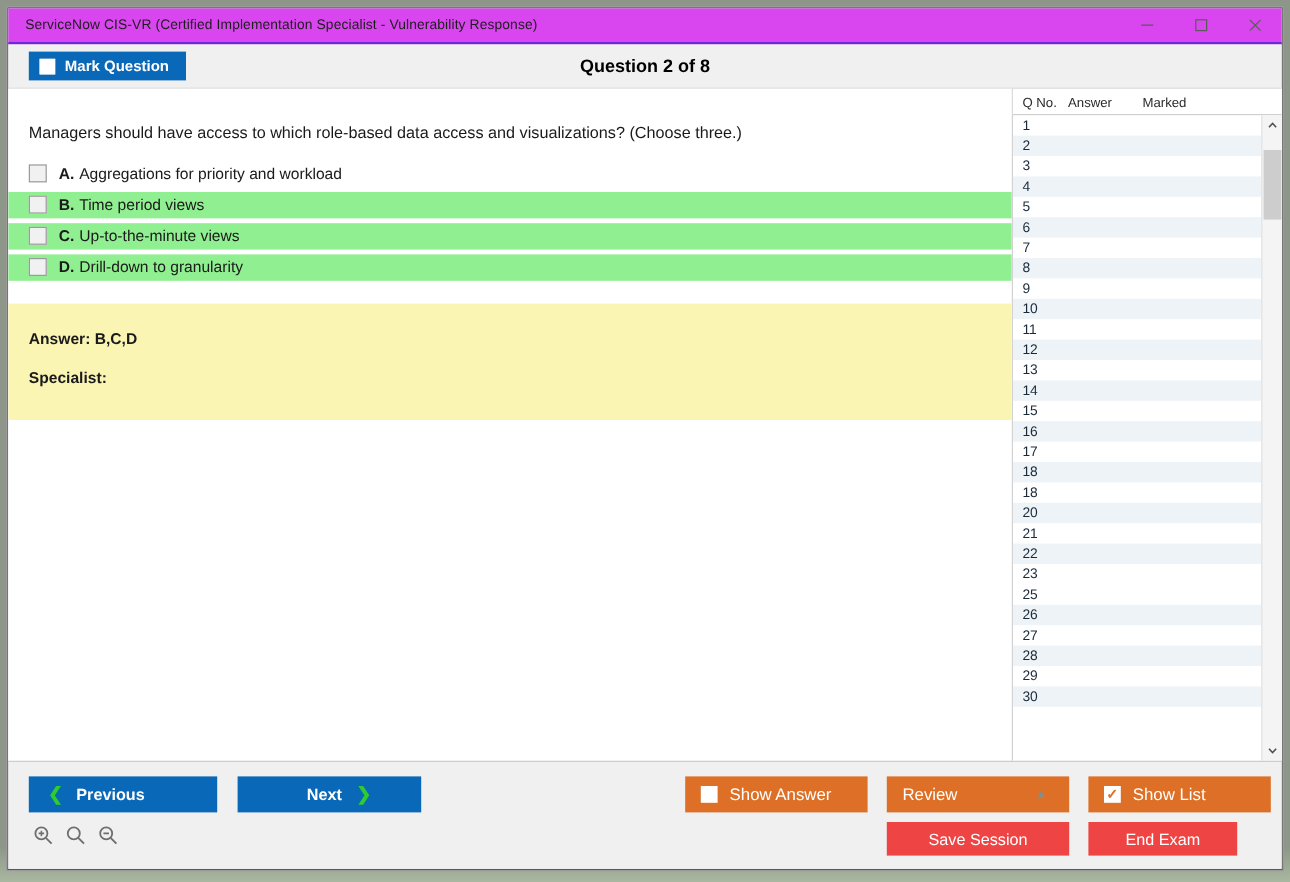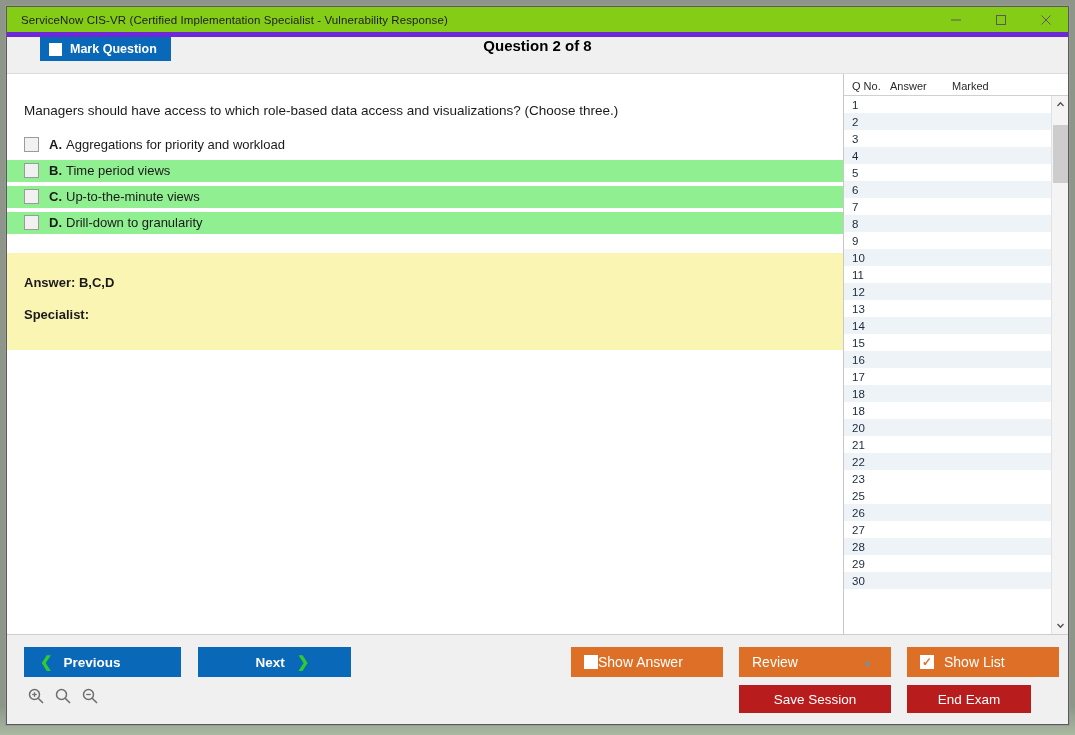--- a/index.html
+++ b/index.html
@@ -23,45 +23,44 @@
     width: 1063px; height: 719px;
     background: #ffffff;
     border: 1px solid #5a5a5a;
     box-shadow: 0 0 0 1px #9a9a9a;
     display: flex; flex-direction: column;
   }
 
   
   #titlebar {
     height: 30px; min-height: 30px;
-    background: #84cc16;
+    background: #d946ef;
     display: flex; align-items: center;
-    border-bottom: 5px solid #6d28d9;
+    border-bottom: 2px solid #6d28d9;
   }
   #title-text {
     font-size: 11.5px; color: #1d1d1d;
     padding-left: 14px; white-space: nowrap;
     letter-spacing: .1px;
   }
   #winbtns { margin-left: auto; display: flex; height: 100%; }
   .winbtn {
     width: 45px; height: 100%;
     display: flex; align-items: center; justify-content: center;
     color: #5a5a5a;
   }
   .winbtn svg { display: block; }
 
   
   #headerbar {
     height: 37px; min-height: 37px;
     background: #f0f0f0;
     border-bottom: 1px solid #dcdcdc;
-    display: flex; 
+    display: flex; align-items: center;
     position: relative;
-    padding-left: 16px;
   }
   #mark-question {
     margin-left: 17px;
     background: #0a68b8;
     color: #ffffff;
     font-size: 12.5px; font-weight: bold;
     height: 24px;
     padding: 0 14px 0 9px;
     display: flex; align-items: center; gap: 8px;
     border: none; cursor: pointer;
@@ -189,26 +188,26 @@
   .btn {
     position: absolute;
     border: none; cursor: pointer;
     font-family: "Liberation Sans", sans-serif;
     color: #ffffff;
     display: flex; align-items: center;
     font-size: 13.5px; font-weight: bold;
   }
   .btn-blue { background: #0a68b8; }
   .btn-orange { background: #dd7026; font-weight: normal; font-size: 14px; }
-  .btn-dark { background: #b91c1c; font-weight: normal; font-size: 13.5px; justify-content: center; }
+  .btn-dark { background: #ef4444; font-weight: normal; font-size: 13.5px; justify-content: center; }
   .chev { color: #2ecc2e; font-size: 15px; font-weight: bold; }
 
   #btn-prev { left: 17px; top: 12px; width: 157px; height: 30px; justify-content: flex-start; padding-left: 16px; gap: 11px; }
   #btn-next { left: 191px; top: 12px; width: 153px; height: 30px; justify-content: center; gap: 12px; padding-left: 22px; }
-  #btn-showanswer { left: 564px; top: 12px; width: 152px; height: 30px; padding-left: 13px; }
+  #btn-showanswer { left: 564px; top: 12px; width: 152px; height: 30px; padding-left: 13px; gap: 10px; }
   #btn-review { left: 732px; top: 12px; width: 152px; height: 30px; padding-left: 13px; }
   #btn-showlist { left: 900px; top: 12px; width: 152px; height: 30px; padding-left: 13px; gap: 10px; }
   #btn-savesession { left: 732px; top: 50px; width: 152px; height: 28px; }
   #btn-endexam { left: 900px; top: 50px; width: 124px; height: 28px; }
 
   .cb-orange {
     width: 14px; height: 14px; background: #ffffff;
     display: flex; align-items: center; justify-content: center;
     flex: 0 0 auto; color: #dd7026; font-size: 12px; font-weight: bold;
     line-height: 1;

